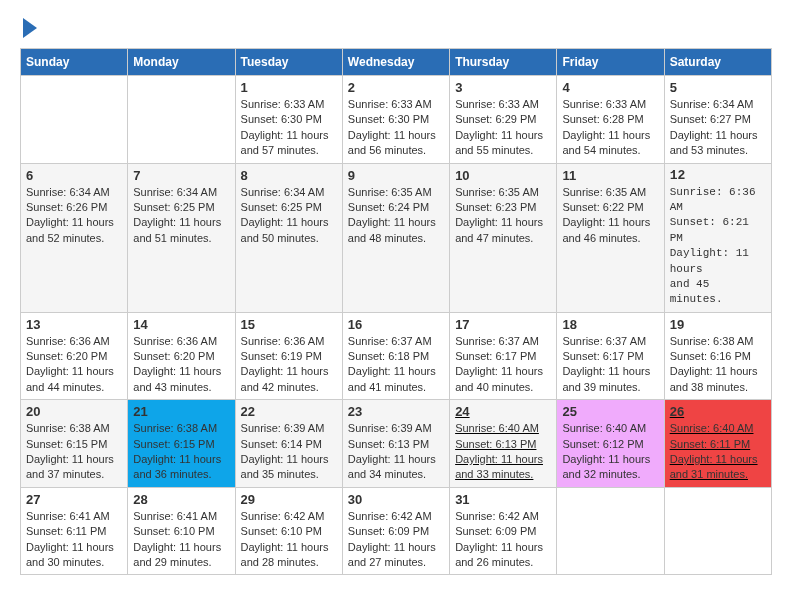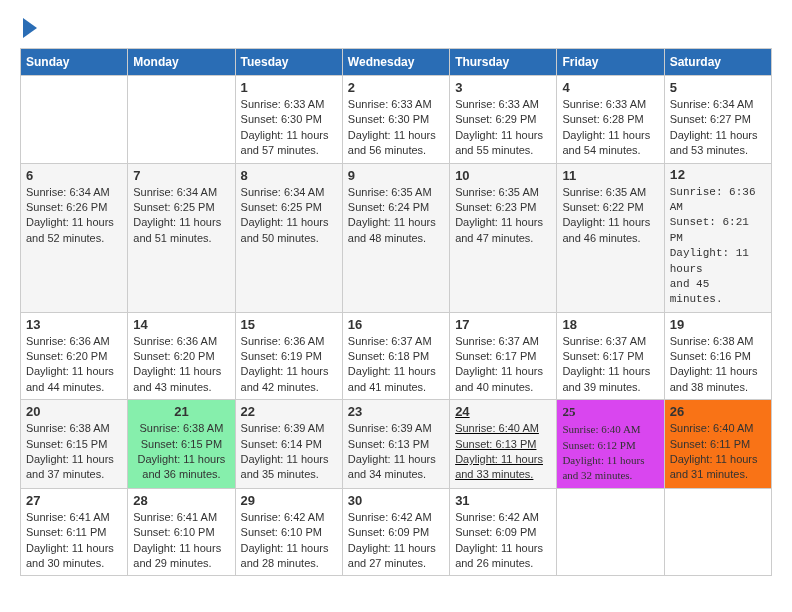--- a/index.html
+++ b/index.html
@@ -270,21 +270,21 @@
         </td>
       </tr>
       <tr>
         <td style="background: rgb(245, 245, 245);">
           <span class="day-number">20</span>
           <div class="day-detail" style="white-space: pre-line;">Sunrise: 6:38 AM
 Sunset: 6:15 PM
 Daylight: 11 hours
 and 37 minutes.</div>
         </td>
-        <td style="background: #86efac; text-align: center;">
+        <td style="background: #0ea5e9;">
           <span class="day-number">21</span>
           <div class="day-detail" style="white-space: pre-line;">Sunrise: 6:38 AM
 Sunset: 6:15 PM
 Daylight: 11 hours
 and 36 minutes.</div>
         </td>
         <td style="background: rgb(245, 245, 245);">
           <span class="day-number">22</span>
           <div class="day-detail" style="white-space: pre-line;">Sunrise: 6:39 AM
 Sunset: 6:14 PM
@@ -298,28 +298,28 @@
 Daylight: 11 hours
 and 34 minutes.</div>
         </td>
         <td style="background: rgb(245, 245, 245); text-decoration: underline;">
           <span class="day-number">24</span>
           <div class="day-detail" style="white-space: pre-line;">Sunrise: 6:40 AM
 Sunset: 6:13 PM
 Daylight: 11 hours
 and 33 minutes.</div>
         </td>
-        <td style="background: #d946ef; font-family: Liberation Serif, serif;">
+        <td style="background: #f0abfc;">
           <span class="day-number">25</span>
           <div class="day-detail" style="white-space: pre-line;">Sunrise: 6:40 AM
 Sunset: 6:12 PM
 Daylight: 11 hours
 and 32 minutes.</div>
         </td>
-        <td style="background: #f97316;">
+        <td style="background: #ef4444; text-decoration: underline;">
           <span class="day-number">26</span>
           <div class="day-detail" style="white-space: pre-line;">Sunrise: 6:40 AM
 Sunset: 6:11 PM
 Daylight: 11 hours
 and 31 minutes.</div>
         </td>
       </tr>
       <tr>
         <td>
           <span class="day-number">27</span>

